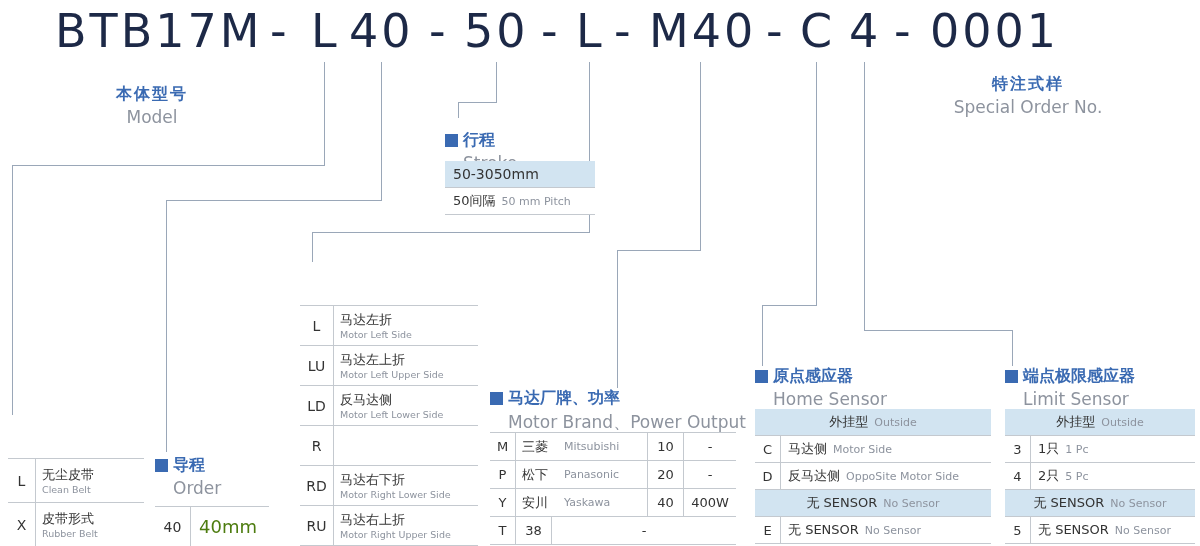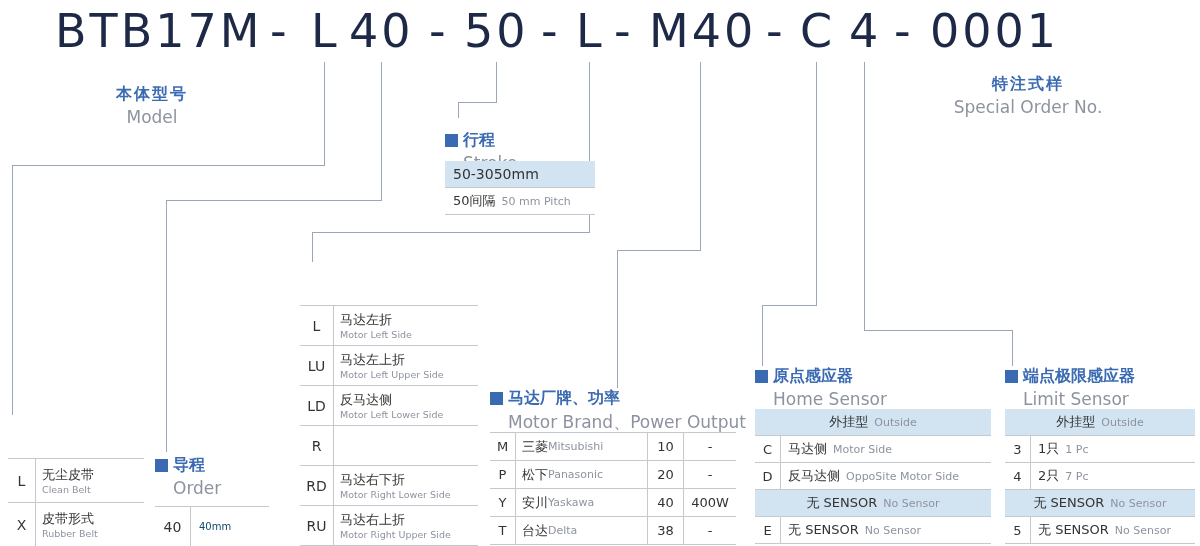--- a/index.html
+++ b/index.html
@@ -39,34 +39,34 @@
   .trow.header { align-items:center; justify-content:center; gap:6px; }
 
   
   .belt-tbl { left:8px; top:458px; width:136px; }
   .belt-tbl .trow { height:44px; }
   .belt-tbl .cell.code { width:28px; }
 
   .lead-tbl { left:155px; top:506px; width:114px; }
   .lead-tbl .trow { height:40px; }
   .lead-tbl .cell.code { width:36px; }
-  .lead-tbl .cell.value { flex:1; align-items:center; padding:0 8px; font-size:10px; color:#0c4a6e; }
+  .lead-tbl .cell.value { flex:1; align-items:center; padding:0 8px; font-size:18px; color:#4d7c0f; }
 
   .stroke-tbl { left:445px; top:161px; width:150px; }
   .stroke-tbl .trow { height:27px; align-items:center; padding:0 8px; gap:6px; }
   .stroke-tbl .range { font-size:14px; color:#333; }
 
   .mpos-tbl { left:300px; top:305px; width:178px; }
   .mpos-tbl .trow { height:40px; }
   .mpos-tbl .cell.code { width:34px; }
 
   .brand-tbl { left:490px; top:432px; width:246px; }
   .brand-tbl .trow { height:28px; }
   .brand-tbl .cell.code { width:26px; font-size:13px; }
-  .brand-tbl .cell.brand { flex:0 0 132px; align-items:center; gap:0; padding:0 6px; border-right:1px solid #c4c9cf; white-space:nowrap; overflow:hidden; }
+  .brand-tbl .cell.brand { flex:0 0 132px; align-items:center; gap:16px; padding:0 6px; border-right:1px solid #c4c9cf; white-space:nowrap; overflow:hidden; }
   .brand-tbl .cell.pcode { flex:0 0 36px; align-items:center; justify-content:center; font-size:13px; color:#333; border-right:1px solid #c4c9cf; }
   .brand-tbl .cell.power { flex:1; align-items:center; justify-content:center; font-size:13px; color:#333; }
 
   .home-tbl { left:755px; top:409px; width:236px; }
   .home-tbl .trow { height:27px; }
   .home-tbl .cell.code { width:26px; font-size:13px; }
 
   .limit-tbl { left:1005px; top:409px; width:190px; }
   .limit-tbl .trow { height:27px; }
   .limit-tbl .cell.code { width:26px; font-size:13px; }
@@ -251,24 +251,20 @@
       <div class="cell code">Y</div>
       <div class="cell brand">
         <span class="zh">安川</span>
         <span class="en-mid">Yaskawa</span>
       </div>
       <div class="cell pcode">40</div>
       <div class="cell power">400W</div>
     </div>
     <div class="trow">
       <div class="cell code">T</div>
-      <div class="cell brand">
-        <span class="zh">台达</span>
-        <span class="en-mid">Delta</span>
-      </div>
       <div class="cell pcode">38</div>
       <div class="cell power">-</div>
     </div>
   </div>
 
   <div class="blk" style="left:755px;top:366px">
     <div class="label-zh">
         <span class="sq"></span>
         <span>原点感应器</span>
       </div>
@@ -322,21 +318,21 @@
       <div class="cell code">3</div>
       <div class="cell desc-inline">
         <span class="zh">1只</span>
         <span class="en-mid">1 Pc</span>
       </div>
     </div>
     <div class="trow">
       <div class="cell code">4</div>
       <div class="cell desc-inline">
         <span class="zh">2只</span>
-        <span class="en-mid">7 Pc</span>
+        <span class="en-mid">5 Pc</span>
       </div>
     </div>
     <div class="trow shade header">
       <span class="zh">无 SENSOR</span>
       <span class="en-mid">No Sensor</span>
     </div>
     <div class="trow">
       <div class="cell code">5</div>
       <div class="cell desc-inline">
         <span class="zh">无 SENSOR</span>

